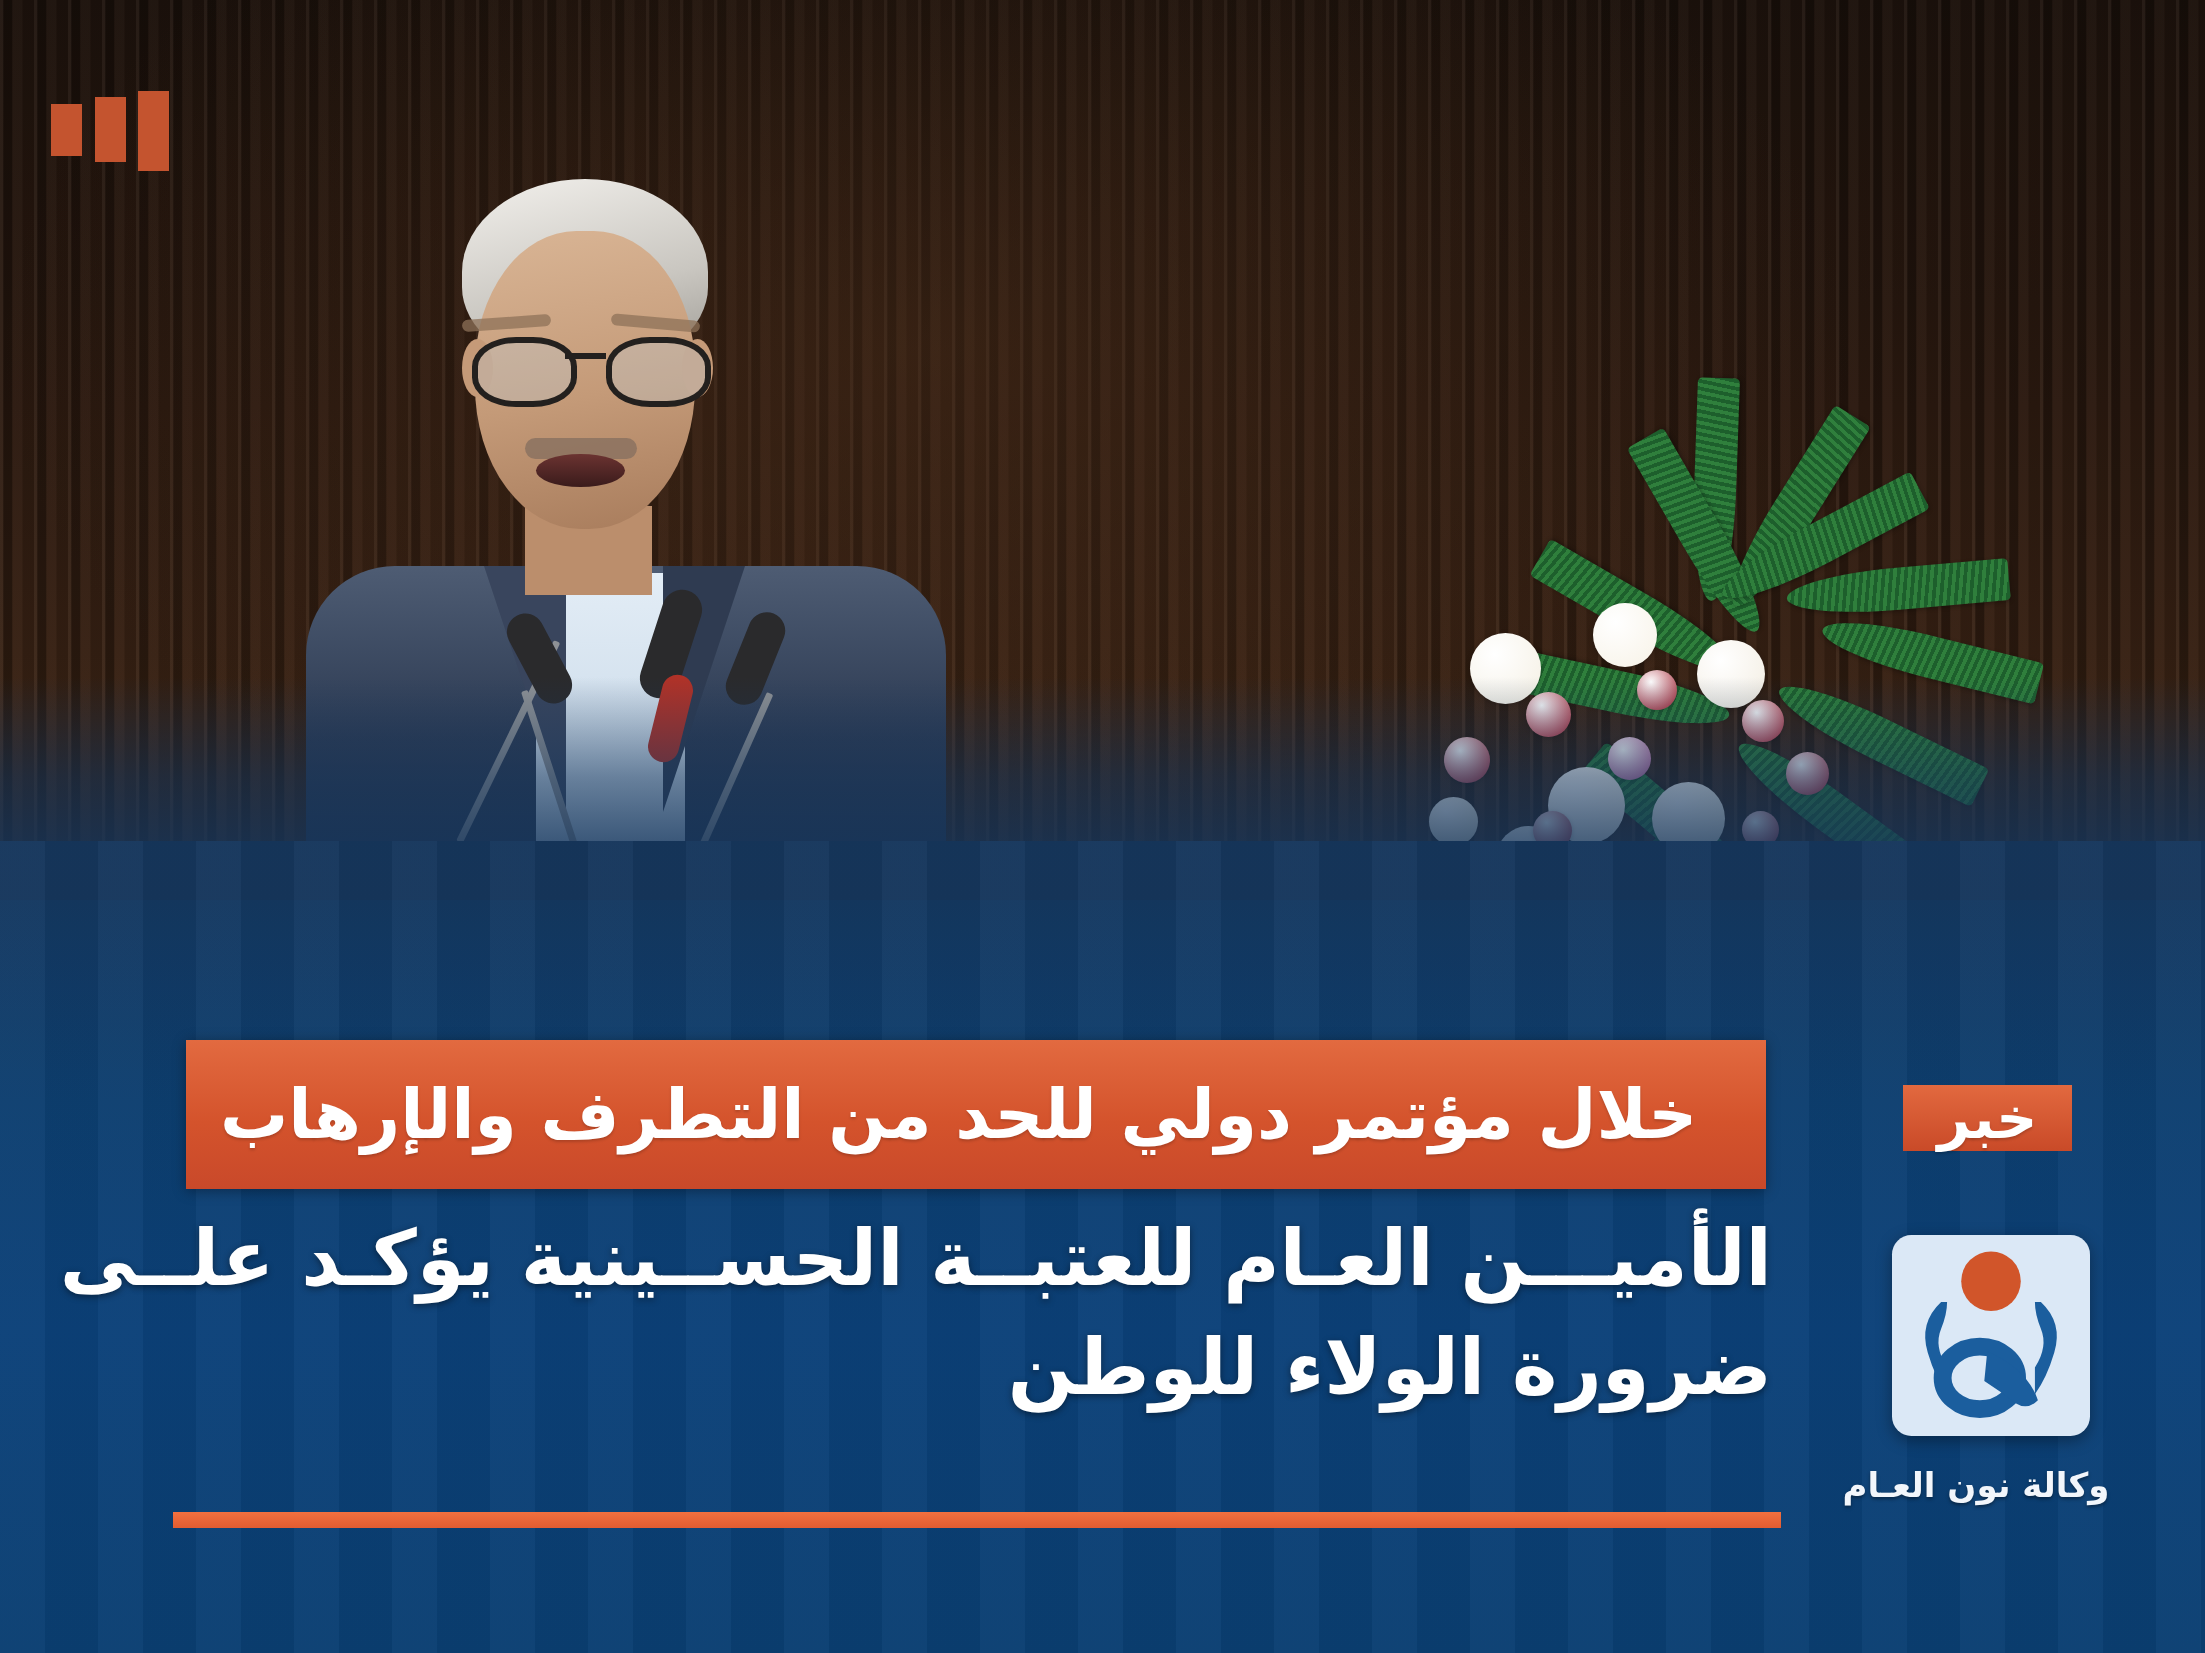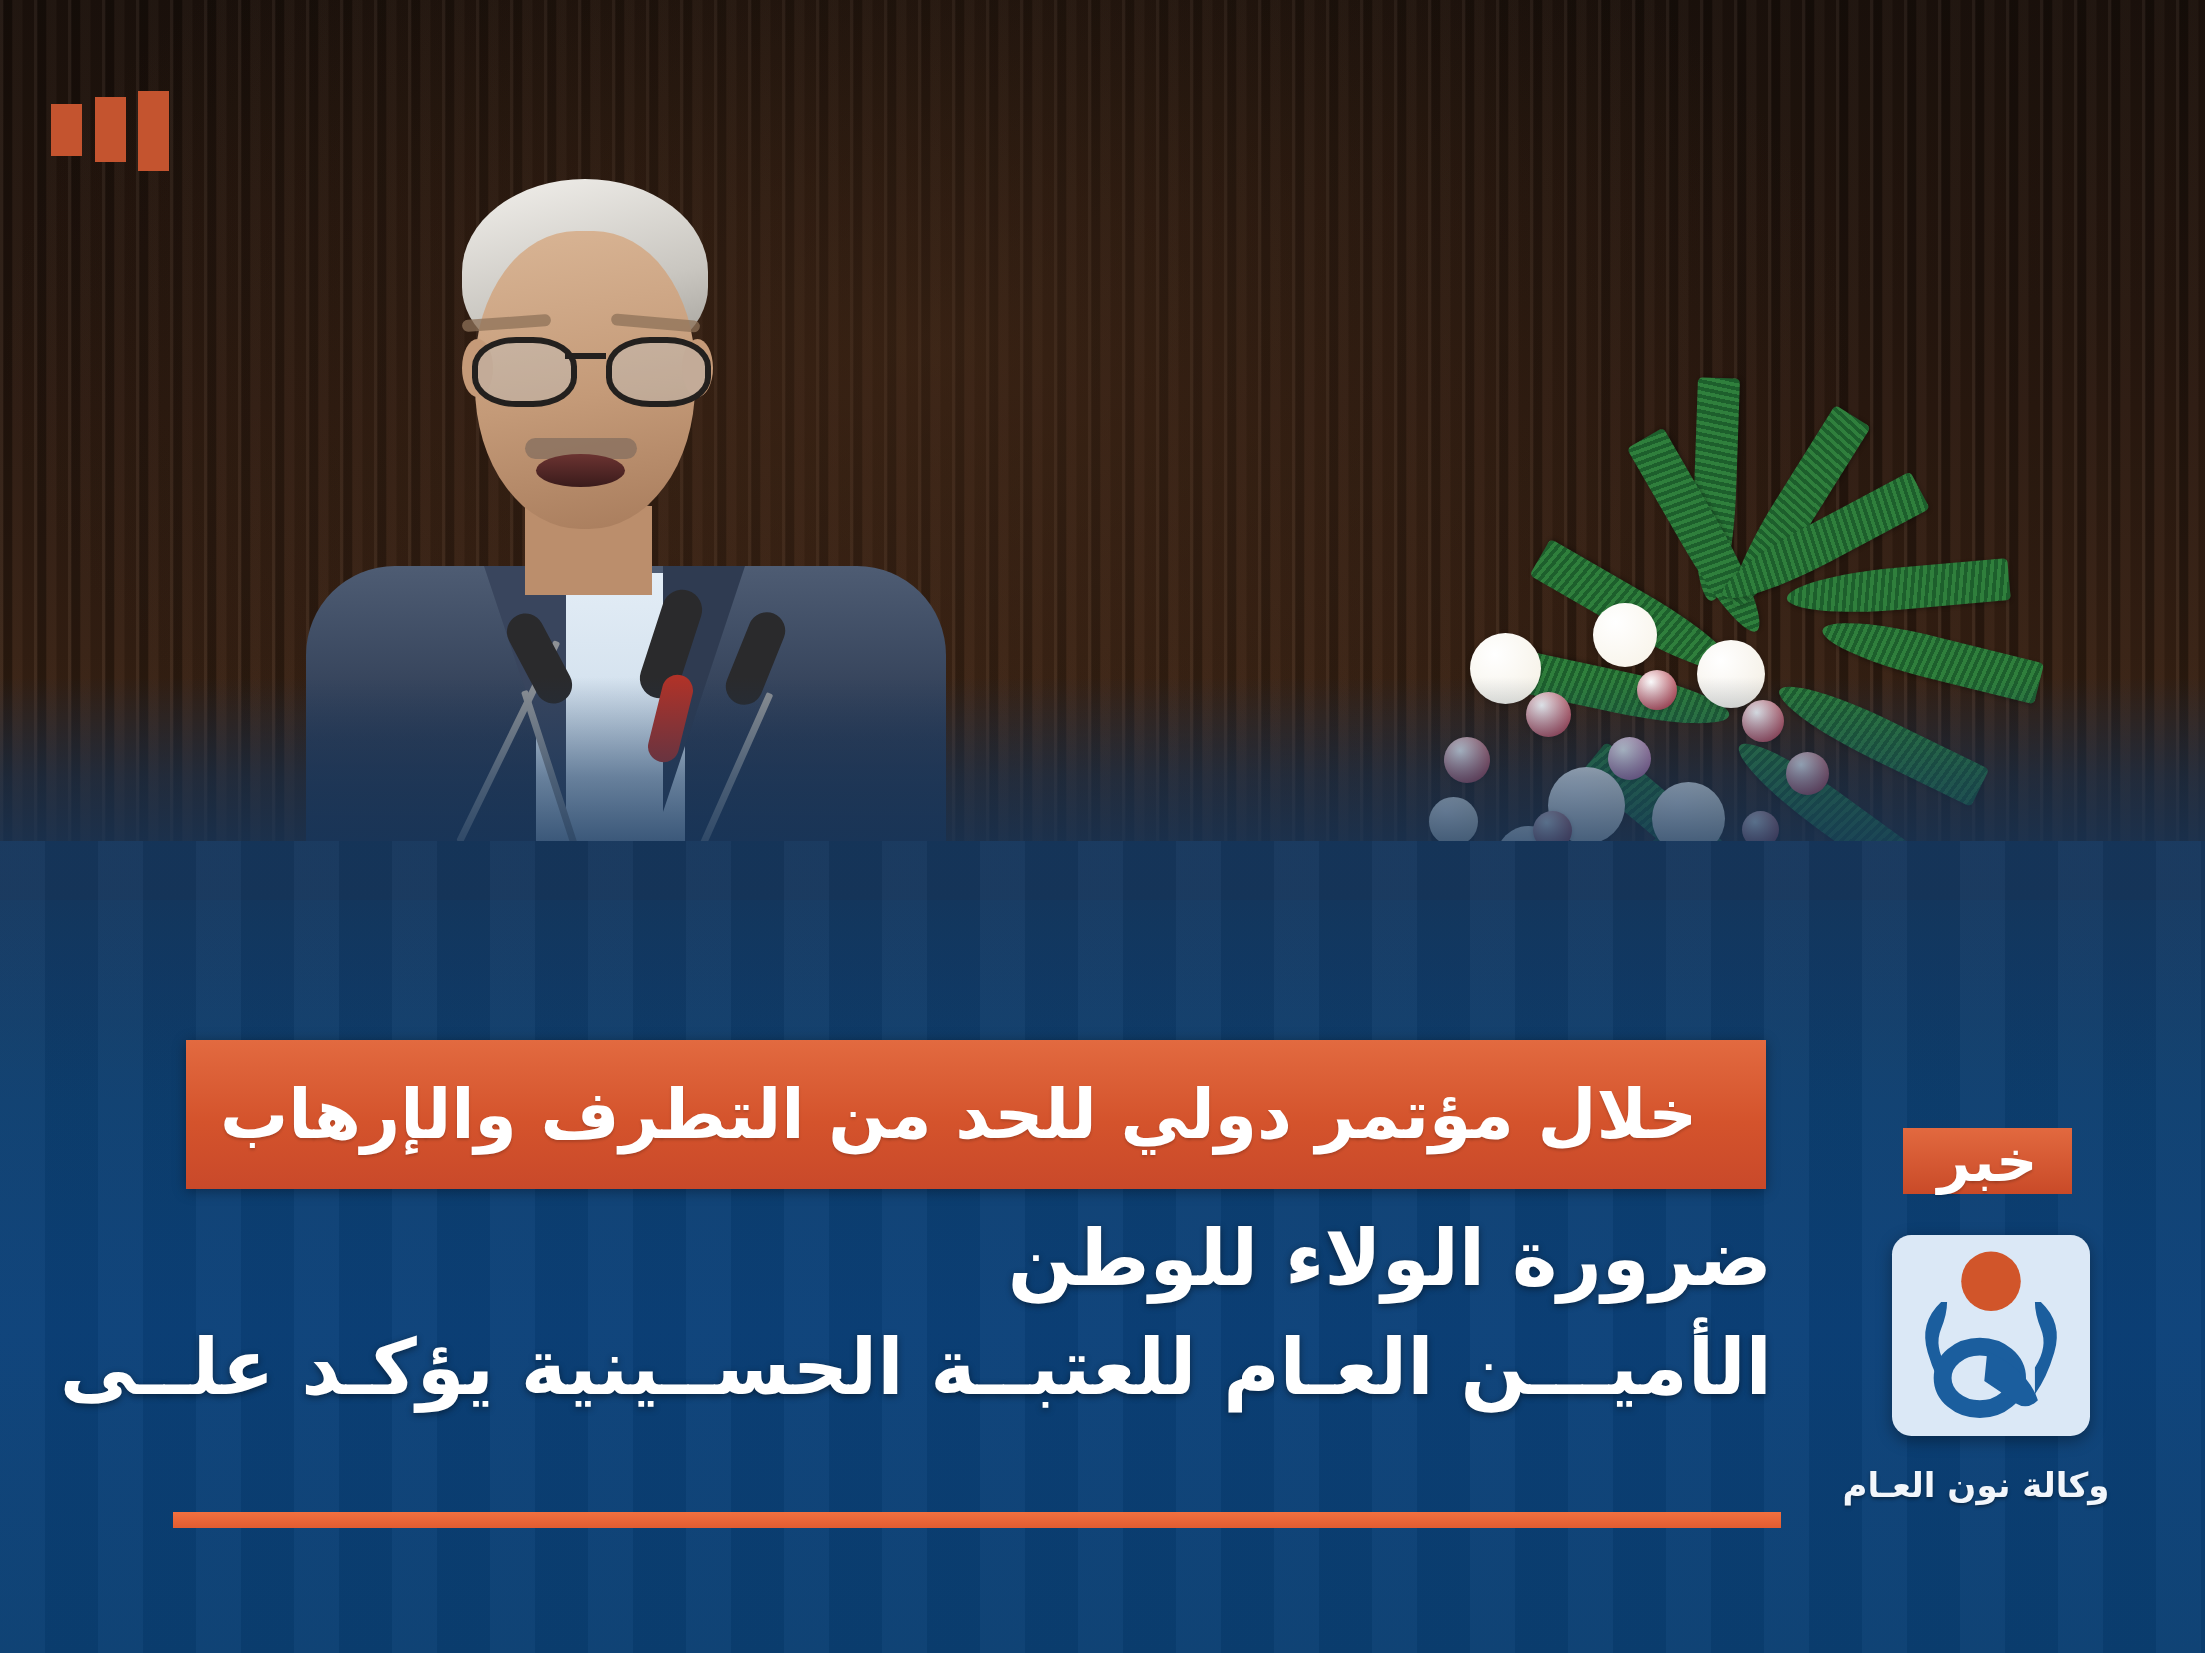--- a/index.html
+++ b/index.html
@@ -130,22 +130,22 @@
   .headline .ln1{letter-spacing:1.5px;}
   .headline .ln2{padding-left:0;}
 
   .rule{
     position:absolute;left:173px;top:1512px;width:1608px;height:16.4px;
     background:linear-gradient(180deg,#f2703f,#e25c31);
   }
 
   
   .newsbadge{
-    position:absolute;left:1878px;top:1128px;width:194px;height:92px;
-    display:flex;align-items:flex-start;
+    position:absolute;left:1878px;top:1072px;width:194px;height:92px;
+    display:flex;align-items:center;
   }
   .newsbadge .fill{
     flex:1;background:linear-gradient(180deg,#e2693f,#c94a28);
     display:flex;align-items:center;justify-content:center;
   }
   .newsbadge .fill span{
     color:#fff;font-size:57px;font-weight:700;letter-spacing:1.5px;
     text-shadow:0 1.5px 3px rgba(0,0,0,.2);
   }
   .newsbadge .tab{width:25px;background:#ffffff;}
@@ -267,22 +267,22 @@
     <i class="b1"></i>
     <i class="b2"></i>
     <i class="b3"></i>
   </div>
 
   <div class="orangeband">
     <span>خلال مؤتمر دولي للحد من التطرف والإرهاب</span>
   </div>
 
   <div class="headline">
+    <span class="ln ln1">الأميـــن العـام للعتبــة الحســينية يؤكـد علــى</span>
     <span class="ln ln2">ضرورة الولاء للوطن</span>
-    <span class="ln ln1">الأميـــن العـام للعتبــة الحســينية يؤكـد علــى</span>
   </div>
 
   <div class="rule"></div>
 
   <div class="newsbadge">
     <div class="fill">
       <span>خبر</span>
     </div>
     <div class="tab"></div>
   </div>

